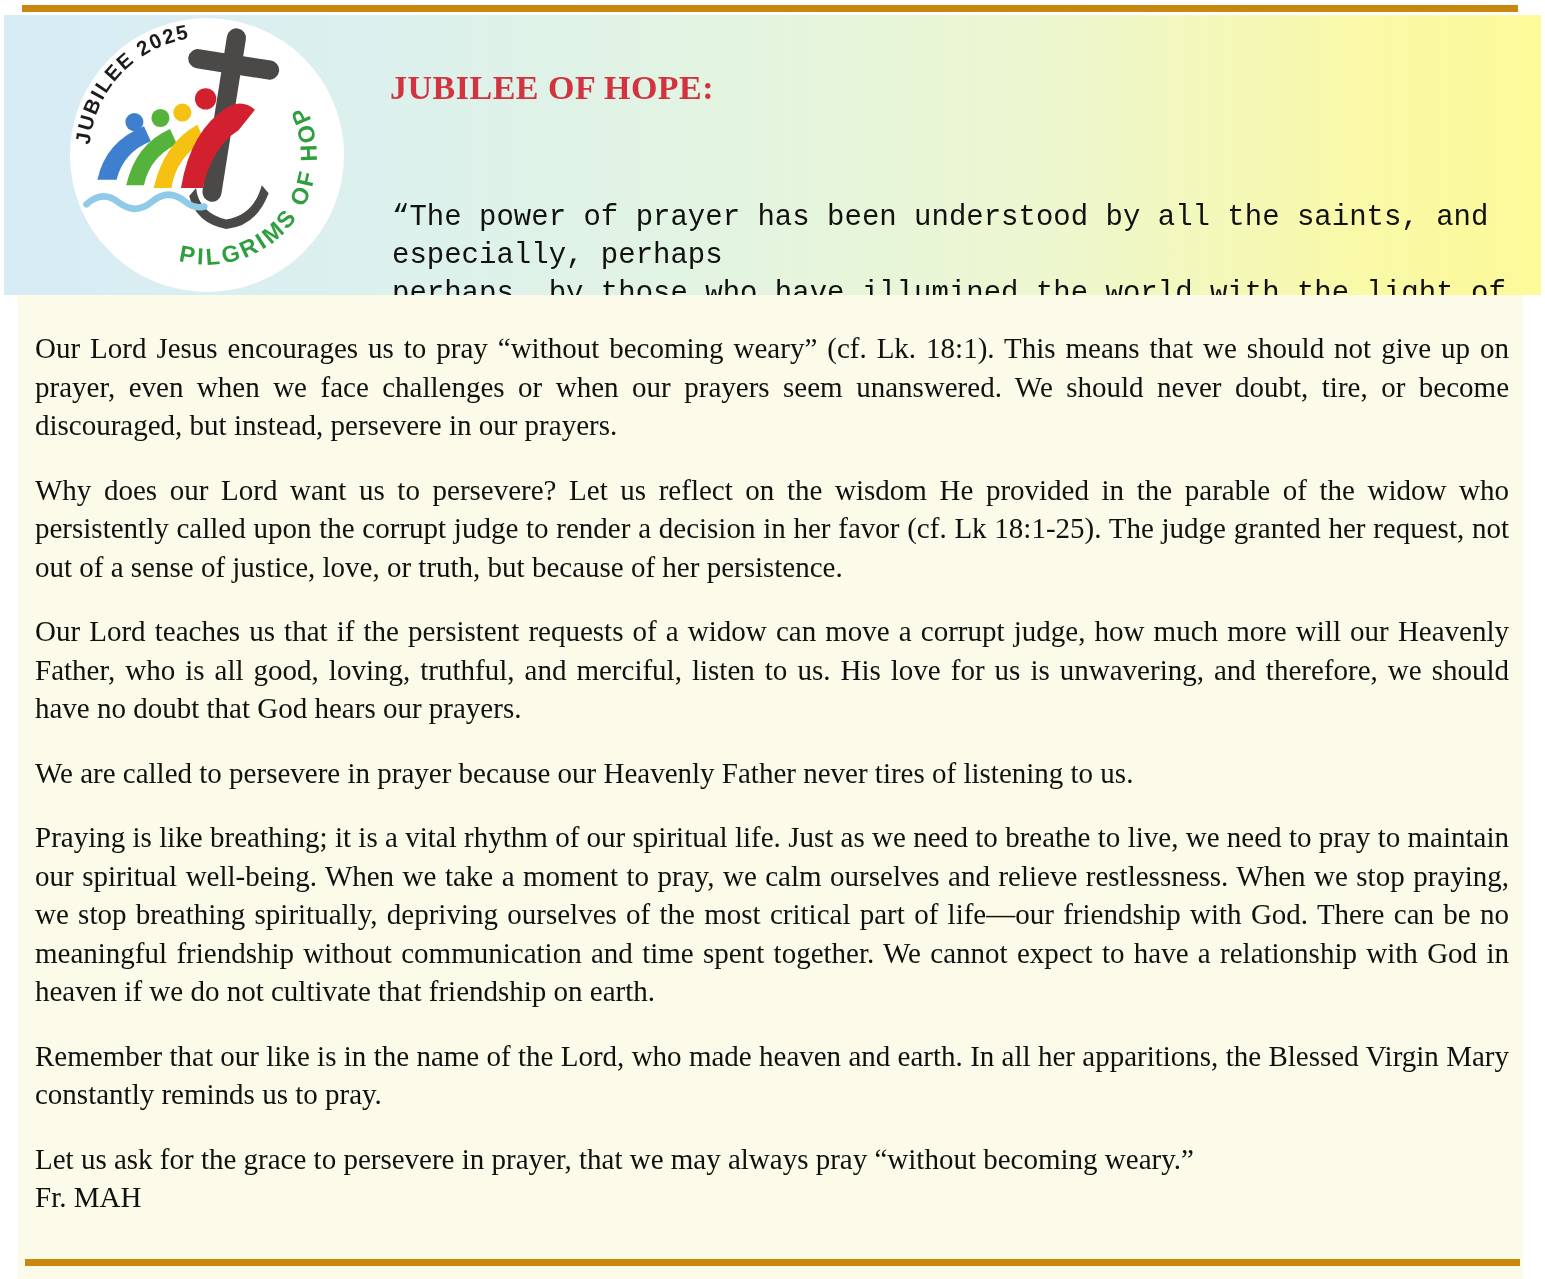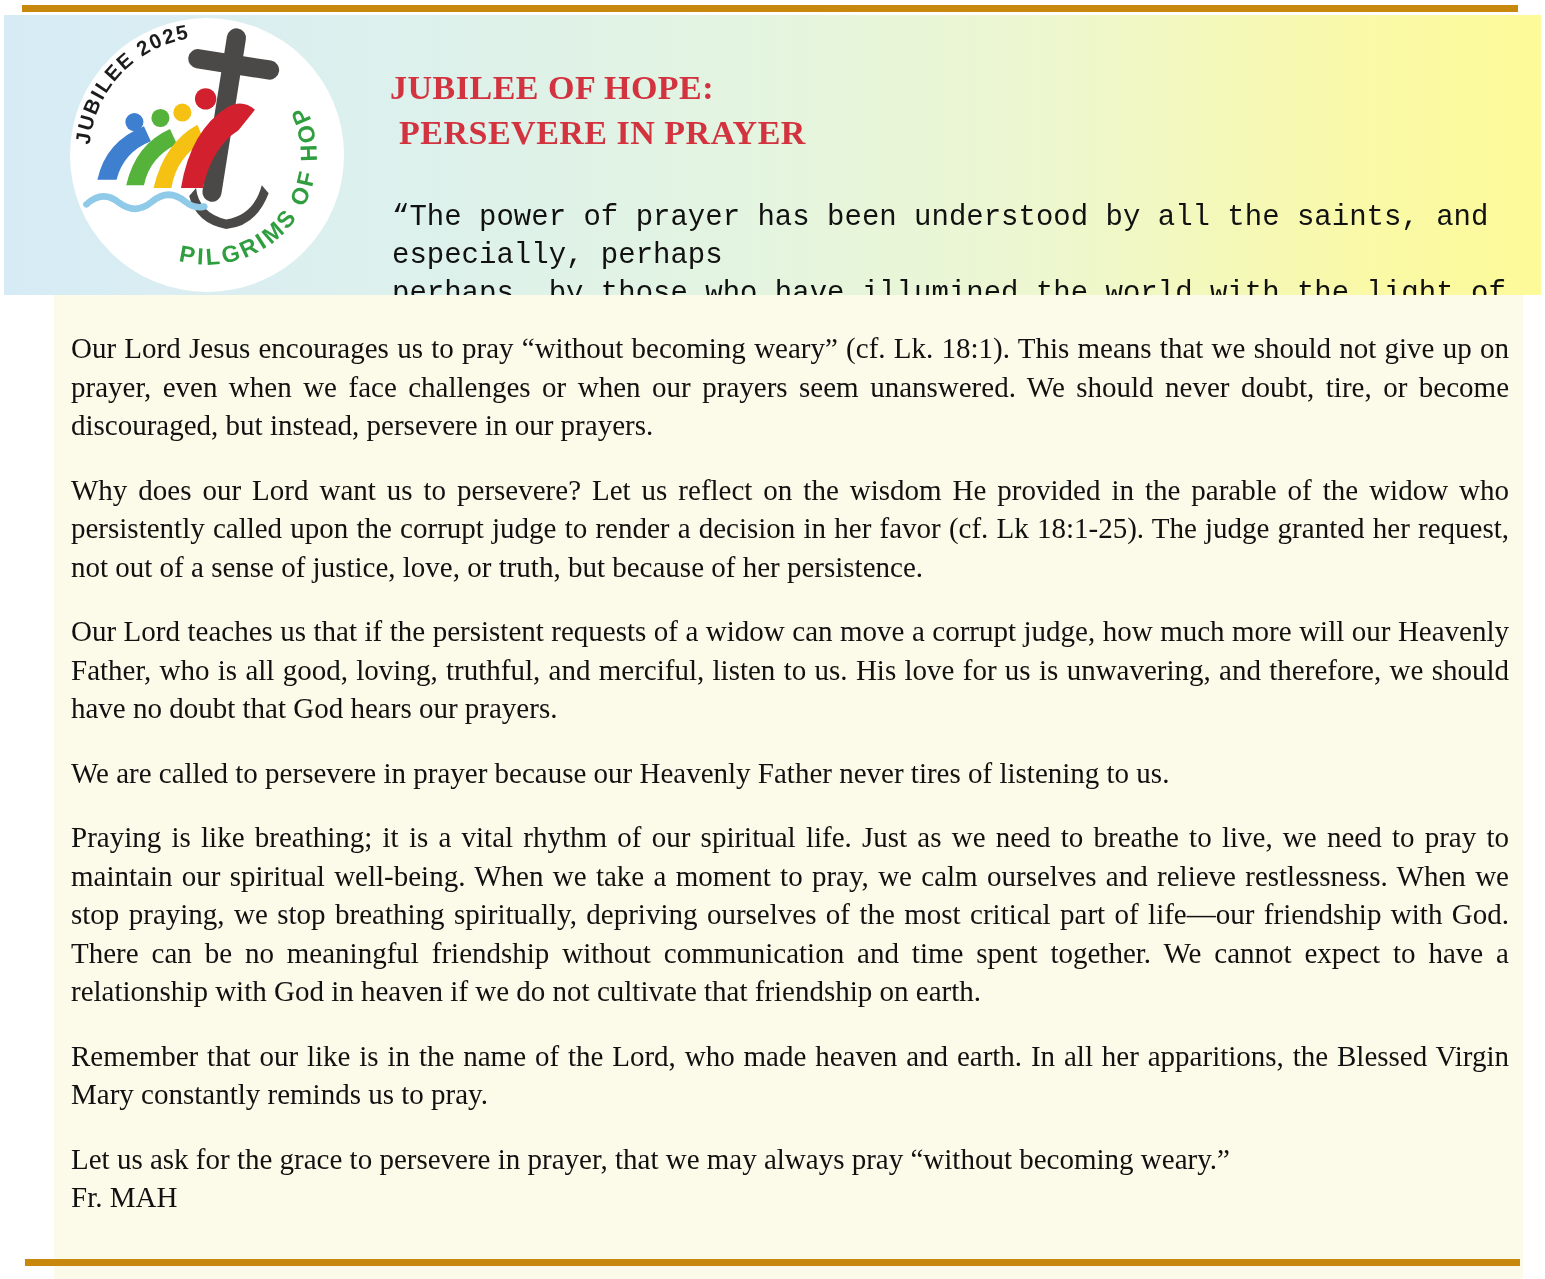--- a/index.html
+++ b/index.html
@@ -47,21 +47,20 @@
     line-height:38px;
     color:#111111;
     font-family:Liberation Mono, monospace;
   }
   .quote .qline{padding-left:26px;}
   .quote .attribution{font-style:italic;padding-left:0;}
   .body-panel{
     position:absolute;
     left:18px;right:22px;top:295px;bottom:0;
     background:#FCFAE8;
-    margin-left:36px;
   }
   .body-text{
     padding:34px 14px 0 17px;
     font-size:29px;
     line-height:38.5px;
   }
   .body-text p{
     margin:0 0 26px 0;
     text-align:justify;
   }
@@ -109,21 +108,20 @@
       <text font-family="Liberation Sans, sans-serif" font-size="7.5" font-weight="700" fill="#1b1b1b" letter-spacing="0.6">
         <textPath href="#arcTop" xlink:href="#arcTop">JUBILEE 2025</textPath>
       </text>
       <text font-family="Liberation Sans, sans-serif" font-size="8.5" font-weight="700" fill="#2E9E3F" letter-spacing="1.1">
         <textPath href="#arcBottom" xlink:href="#arcBottom">PILGRIMS OF HOPE</textPath>
       </text>
     </svg>
 
     <div class="header-title">
       <div class="line1">JUBILEE OF HOPE:</div>
-      <div class="line2">PERSEVERE IN PRAYER</div>
     </div>
 
     <div class="quote">
       <div class="qline">“The power of prayer has been understood by all the saints, and especially, perhaps</div>
       <div class="qline">perhaps, by those who have illumined the world with the light of Christ’s teaching.”</div>
       <div class="attribution">St. Therese of the Child Jesus</div>
     </div>
 
   </div>
 

